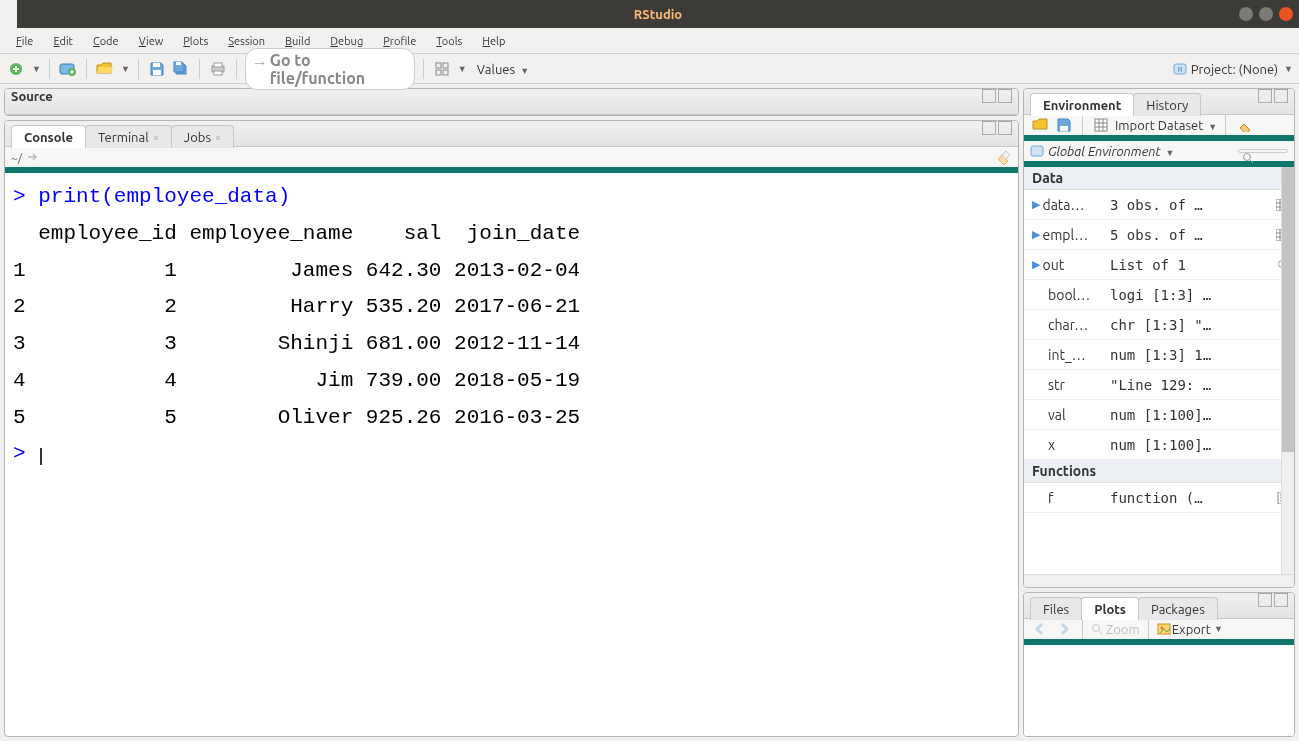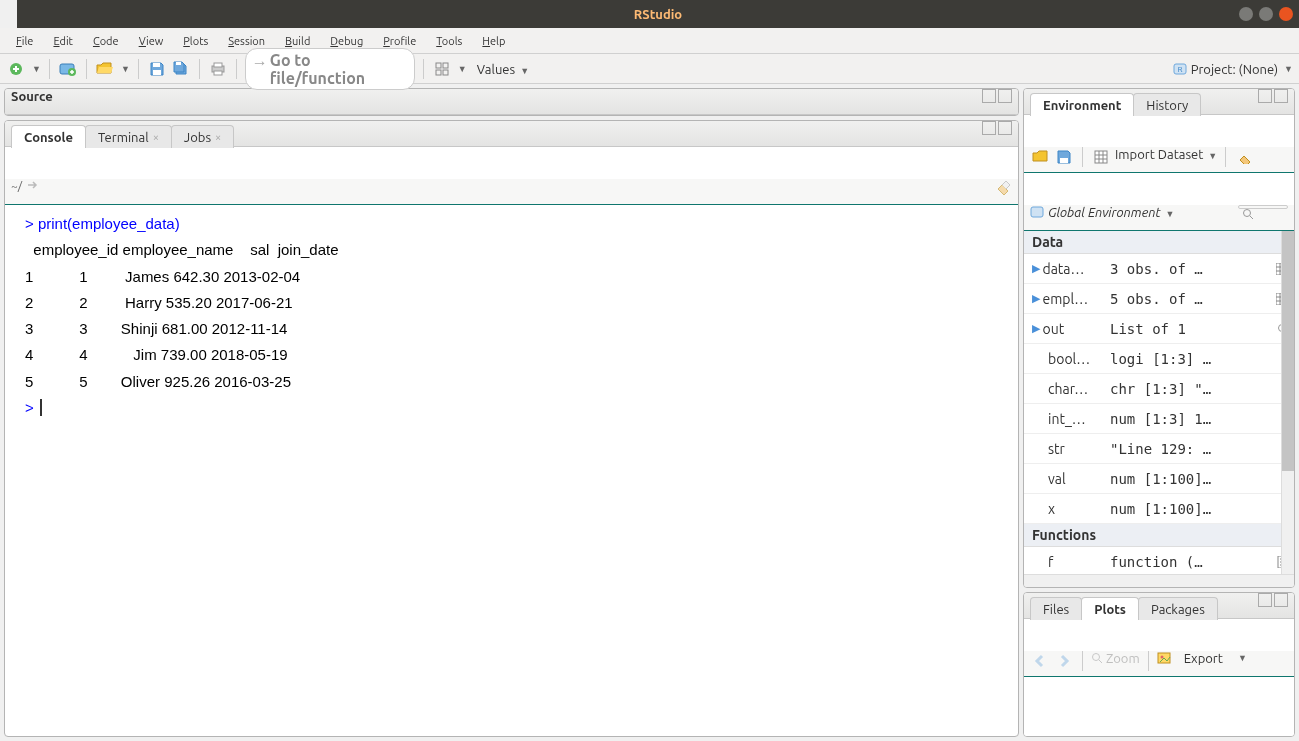--- a/index.html
+++ b/index.html
@@ -38,27 +38,27 @@
 .pane { background: #fff; border: 1px solid #b4b4b4; border-radius: 4px; display: flex; flex-direction: column; overflow: hidden; }
 .pane-header { background: linear-gradient(#f0f0ef, #e4e4e3); border-bottom: 1px solid #c7c7c7; height: 26px; display: flex; align-items: flex-start; padding: 0 6px; }
 .pane-header.collapsed { font-weight: bold; }
 .pane-tabs { display: flex; align-items: flex-end; gap: 0; height: 26px; }
 .tab { padding: 4px 12px; font-size: 13px; background: #e8e8e8; border: 1px solid #c7c7c7; border-bottom: none; border-radius: 4px 4px 0 0; margin-right: -1px; cursor: pointer; display: flex; align-items: center; gap: 4px; position: relative; top: 1px; }
 .tab.active { background: #fff; font-weight: bold; z-index: 1; }
 .tab-close { color: #aaa; font-size: 11px; }
 .minmax-icons { margin-left: auto; display: flex; gap: 2px; }
 .minmax-icons span { width: 14px; height: 14px; border: 1px solid #aaa; display: inline-block; cursor: pointer; }
 
-.pane-toolbar { background: #f7f7f6; border-bottom: 1px solid #0f766e; height: 26px; display: flex; align-items: flex-start; padding: 0 6px; gap: 4px; font-size: 12px; color: #666; margin-top: 32px; }
+.pane-toolbar { background: #f7f7f6; border-bottom: 6px solid #0f766e; height: 26px; display: flex; align-items: center; padding: 0 6px; gap: 4px; font-size: 12px; color: #666; }
 
 
 .source-pane { margin-bottom: 4px; }
 
 
-.console-body { flex: 1; padding: 6px 20px; font-family: Liberation Sans, sans-serif; font-size: 15px; white-space: pre; overflow: auto; line-height: 1.75; }
+.console-body { flex: 1; padding: 6px 8px; font-family: Liberation Mono, monospace; font-size: 21px; white-space: pre; overflow: auto; line-height: 1.75; }
 .prompt { color: #0000ff; }
 .cmd { color: #0000ff; }
 .output { color: #000; }
 .cursor { display: inline-block; width: 2px; height: 17px; background: #333; vertical-align: text-bottom; margin-left: 2px; }
 
 
 .env-body { flex: 1; overflow: auto; position: relative; }
 .env-section { background: #eceff4; font-weight: bold; padding: 3px 8px; font-size: 14px; border-bottom: 1px solid #ddd; }
 .env-row { display: flex; border-bottom: 1px solid #eee; font-size: 14px; height: 30px; align-items: center; }
 .env-name { width: 82px; padding: 0 4px 0 8px; white-space: nowrap; overflow: hidden; text-overflow: ellipsis; display: flex; align-items: center; gap: 2px; }
@@ -402,21 +402,21 @@
         </span>
         <span class="tool-sep"></span>
         <span style="opacity:0.5;display:flex;align-items:center;gap:3px;font-size:13px;color:#888">
           <svg width="12" height="12">
               <circle cx="5" cy="5" r="3.5" fill="none" stroke="#999"></circle>
               <path d="M8 8 L11 11" stroke="#999"></path>
             </svg>
           <span>Zoom</span>
         </span>
         <span class="tool-sep"></span>
-        <span style="display:flex;align-items:center;gap:13px;font-size:13px;color:#333">
+        <span style="display:flex;align-items:center;gap:1px;font-size:13px;color:#333">
           <svg width="14" height="12">
               <rect x="1" y="1" width="12" height="10" fill="#ffd966" stroke="#c09020"></rect>
               <circle cx="5" cy="5" r="1.5" fill="#e06666"></circle>
               <path d="M3 10 L7 6 L10 9 L13 5" stroke="#6aa84f" fill="none"></path>
             </svg>
           <span>Export</span> 
             <span class="dropdown-arrow">▼</span>
         </span>
       </div>
       <div class="plot-body"></div>

